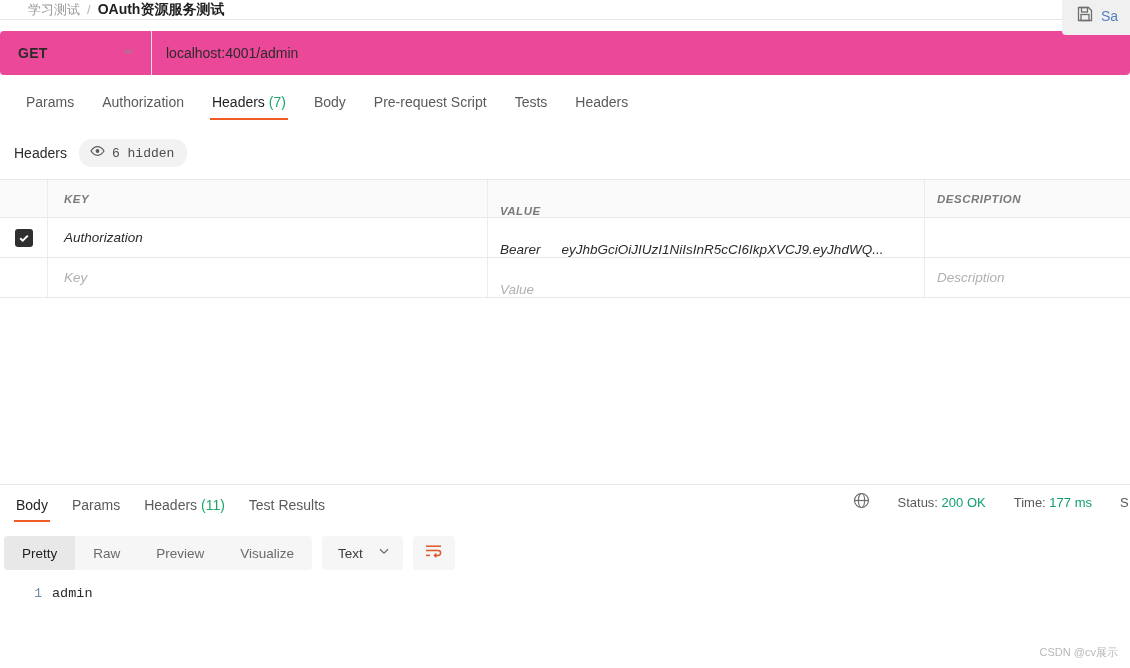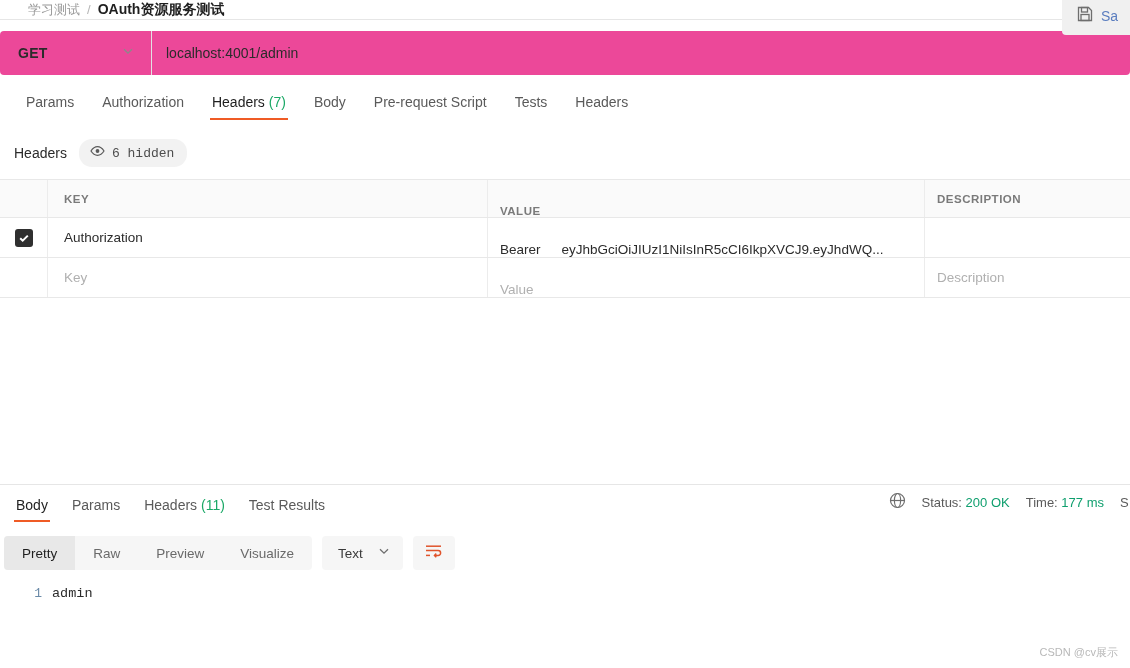--- a/index.html
+++ b/index.html
@@ -109,21 +109,21 @@
     background: #f2f2f2;
     border-radius: 13px;
     padding: 5px 13px 5px 11px;
     cursor: pointer;
     font-family: Liberation Mono, monospace;
   }
   .hidden-pill-text { font-size: 13px; color: #4d4d4d; }
 
   
   .hdr-table { width: 100%; border-top: 1px solid #e8e8e8; }
-  .hdr-row { display: flex; border-bottom: 1px solid #e8e8e8; }
+  .hdr-row { display: flex; border-bottom: 1px solid #e8e8e8; font-style: italic; }
   .hdr-row.head { background: #fafafa; height: 38px; }
   .hdr-row.data { height: 40px; }
   .c-check {
     width: 48px;
     display: flex; align-items: center; justify-content: center;
     border-right: 1px solid #ececec;
     flex: none;
   }
   .c-key {
     width: 440px;
@@ -185,21 +185,21 @@
     position: absolute;
     left: 10px; right: 10px; bottom: 0;
     height: 2px;
     background: #ef5b25;
   }
   .resp-meta {
     position: absolute;
     right: 0; bottom: 9px;
     display: flex;
     align-items: center;
-    gap: 16px;
+    gap: 28px;
     white-space: nowrap;
   }
   .meta-item { font-size: 13px; color: #5a5a5a; }
   .meta-val { color: #0f9f6e; }
   .meta-clip { overflow: hidden; width: 10px; display: inline-block; }
 
   
   .resp-toolbar {
     display: flex;
     align-items: center;

